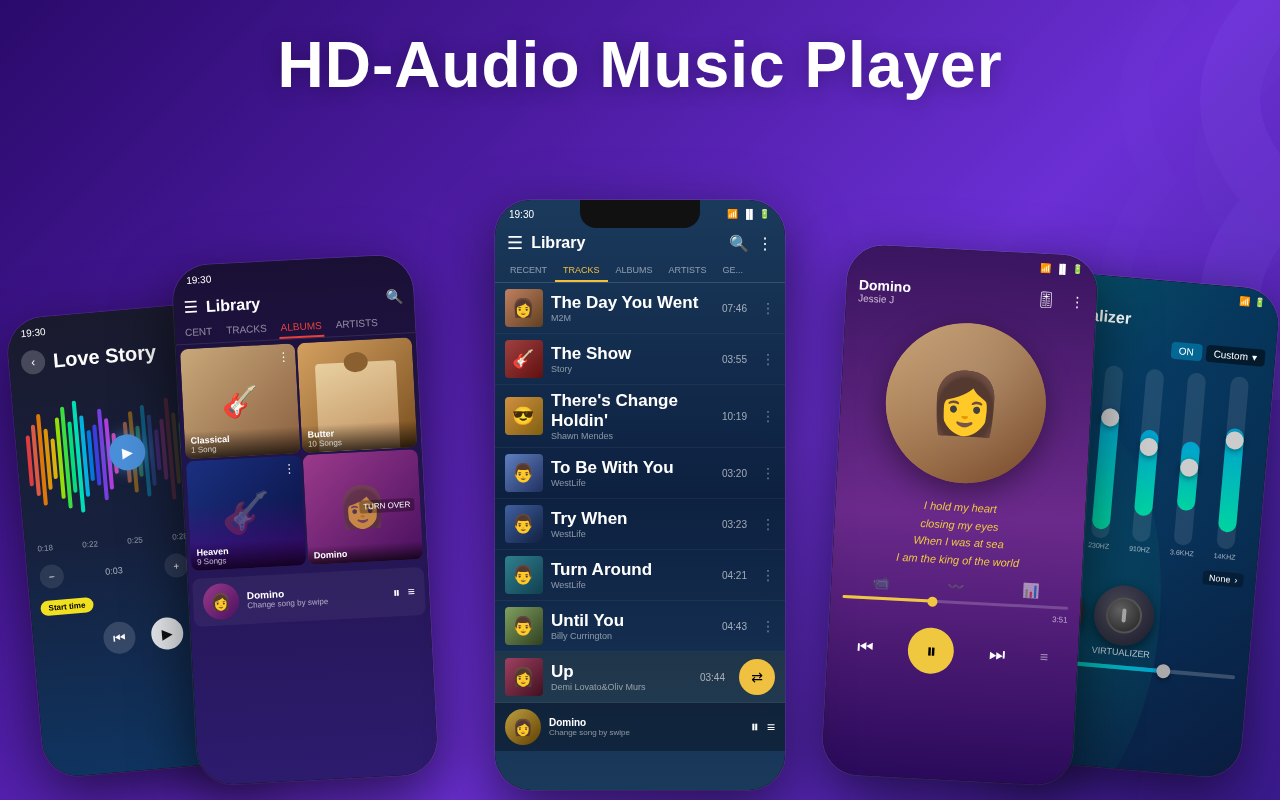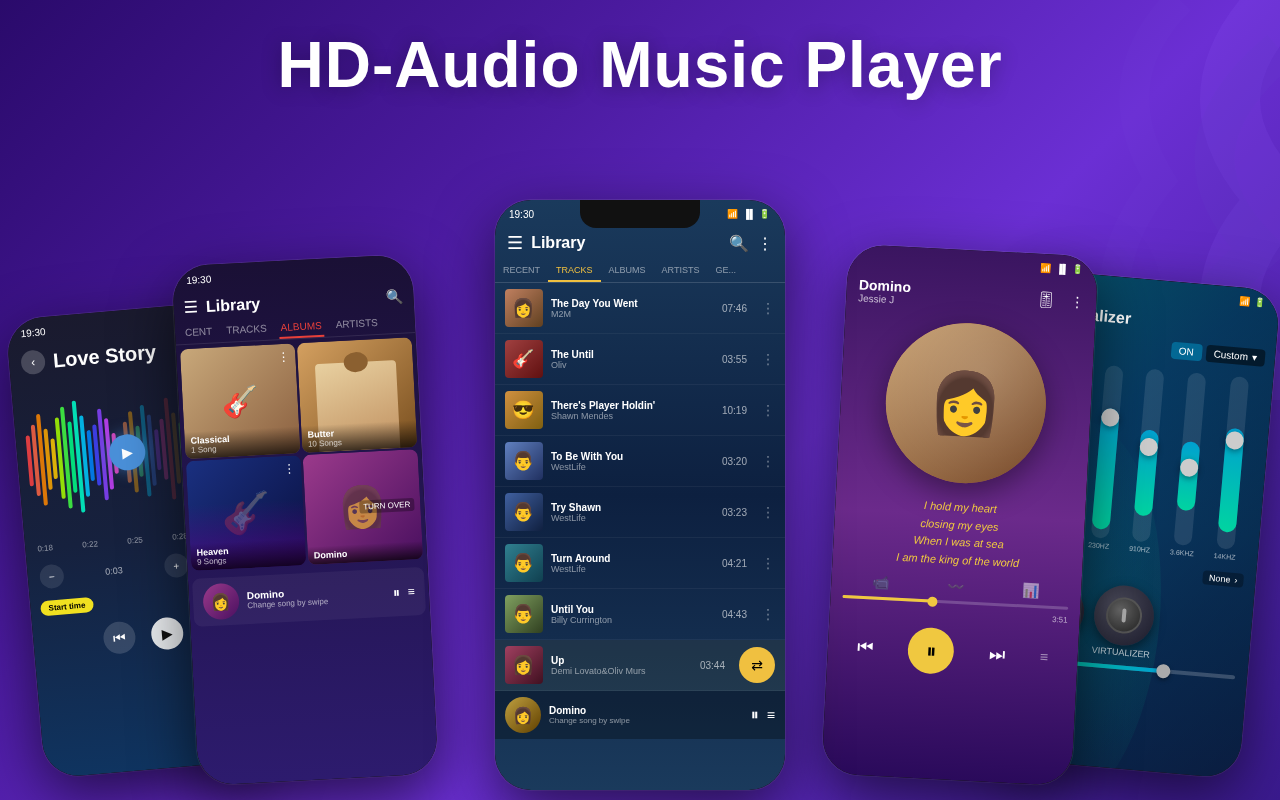--- a/index.html
+++ b/index.html
@@ -382,21 +382,21 @@
 
     .phone3-title {
       color: white;
       font-size: 16px;
       font-weight: bold;
       flex: 1;
     }
 
     .phone3-tabs {
       display: flex;
-      padding: 0 0;
+      padding: 0 7px;
       border-bottom: 1px solid rgba(255,255,255,0.15);
       font-size: 9px;
     }
 
     .phone3-tab {
       padding: 5px 8px;
       color: rgba(255,255,255,0.5);
       white-space: nowrap;
     }
 
@@ -426,21 +426,21 @@
     }
 
     .track-art-img {
       width: 100%;
       height: 100%;
       display: flex; align-items: center; justify-content: center;
       font-size: 18px;
     }
 
     .track-info { flex: 1; }
-    .track-title { color: white; font-size: 10px; font-weight: 600; }
+    .track-title { color: white; font-size: 17px; font-weight: 600; }
     .track-artist { color: rgba(255,255,255,0.5); font-size: 9px; }
     .track-duration { color: rgba(255,255,255,0.6); font-size: 10px; margin-right: 6px; }
     .track-more { color: rgba(255,255,255,0.4); font-size: 14px; }
 
     .phone3-bottom-bar {
       background: rgba(0,0,0,0.3);
       padding: 6px 10px;
       display: flex;
       align-items: center;
       gap: 8px;
@@ -1002,33 +1002,33 @@
           </div>
           <span class="track-duration">07:46</span>
           <span class="track-more">⋮</span>
         </div>
 
         <div class="track-item">
           <div class="track-art">
               <div class="track-art-img" style="background:linear-gradient(135deg,#a04040,#601010);">🎸</div>
             </div>
           <div class="track-info">
-            <div class="track-title">The Until</div>
-            <div class="track-artist">Oliv</div>
+            <div class="track-title">The Show</div>
+            <div class="track-artist">Story</div>
           </div>
           <span class="track-duration">03:55</span>
           <span class="track-more">⋮</span>
         </div>
 
         <div class="track-item">
           <div class="track-art">
               <div class="track-art-img" style="background:linear-gradient(135deg,#d09040,#806010);">😎</div>
             </div>
           <div class="track-info">
-            <div class="track-title">There's Player Holdin'</div>
+            <div class="track-title">There's Change Holdin'</div>
             <div class="track-artist">Shawn Mendes</div>
           </div>
           <span class="track-duration">10:19</span>
           <span class="track-more">⋮</span>
         </div>
 
         <div class="track-item">
           <div class="track-art">
               <div class="track-art-img" style="background:linear-gradient(135deg,#6080c0,#203060);">👨</div>
             </div>
@@ -1038,21 +1038,21 @@
           </div>
           <span class="track-duration">03:20</span>
           <span class="track-more">⋮</span>
         </div>
 
         <div class="track-item">
           <div class="track-art">
               <div class="track-art-img" style="background:linear-gradient(135deg,#4060a0,#102040);">👨</div>
             </div>
           <div class="track-info">
-            <div class="track-title">Try Shawn</div>
+            <div class="track-title">Try When</div>
             <div class="track-artist">WestLife</div>
           </div>
           <span class="track-duration">03:23</span>
           <span class="track-more">⋮</span>
         </div>
 
         <div class="track-item">
           <div class="track-art">
               <div class="track-art-img" style="background:linear-gradient(135deg,#308090,#104050);">👨</div>
             </div>

